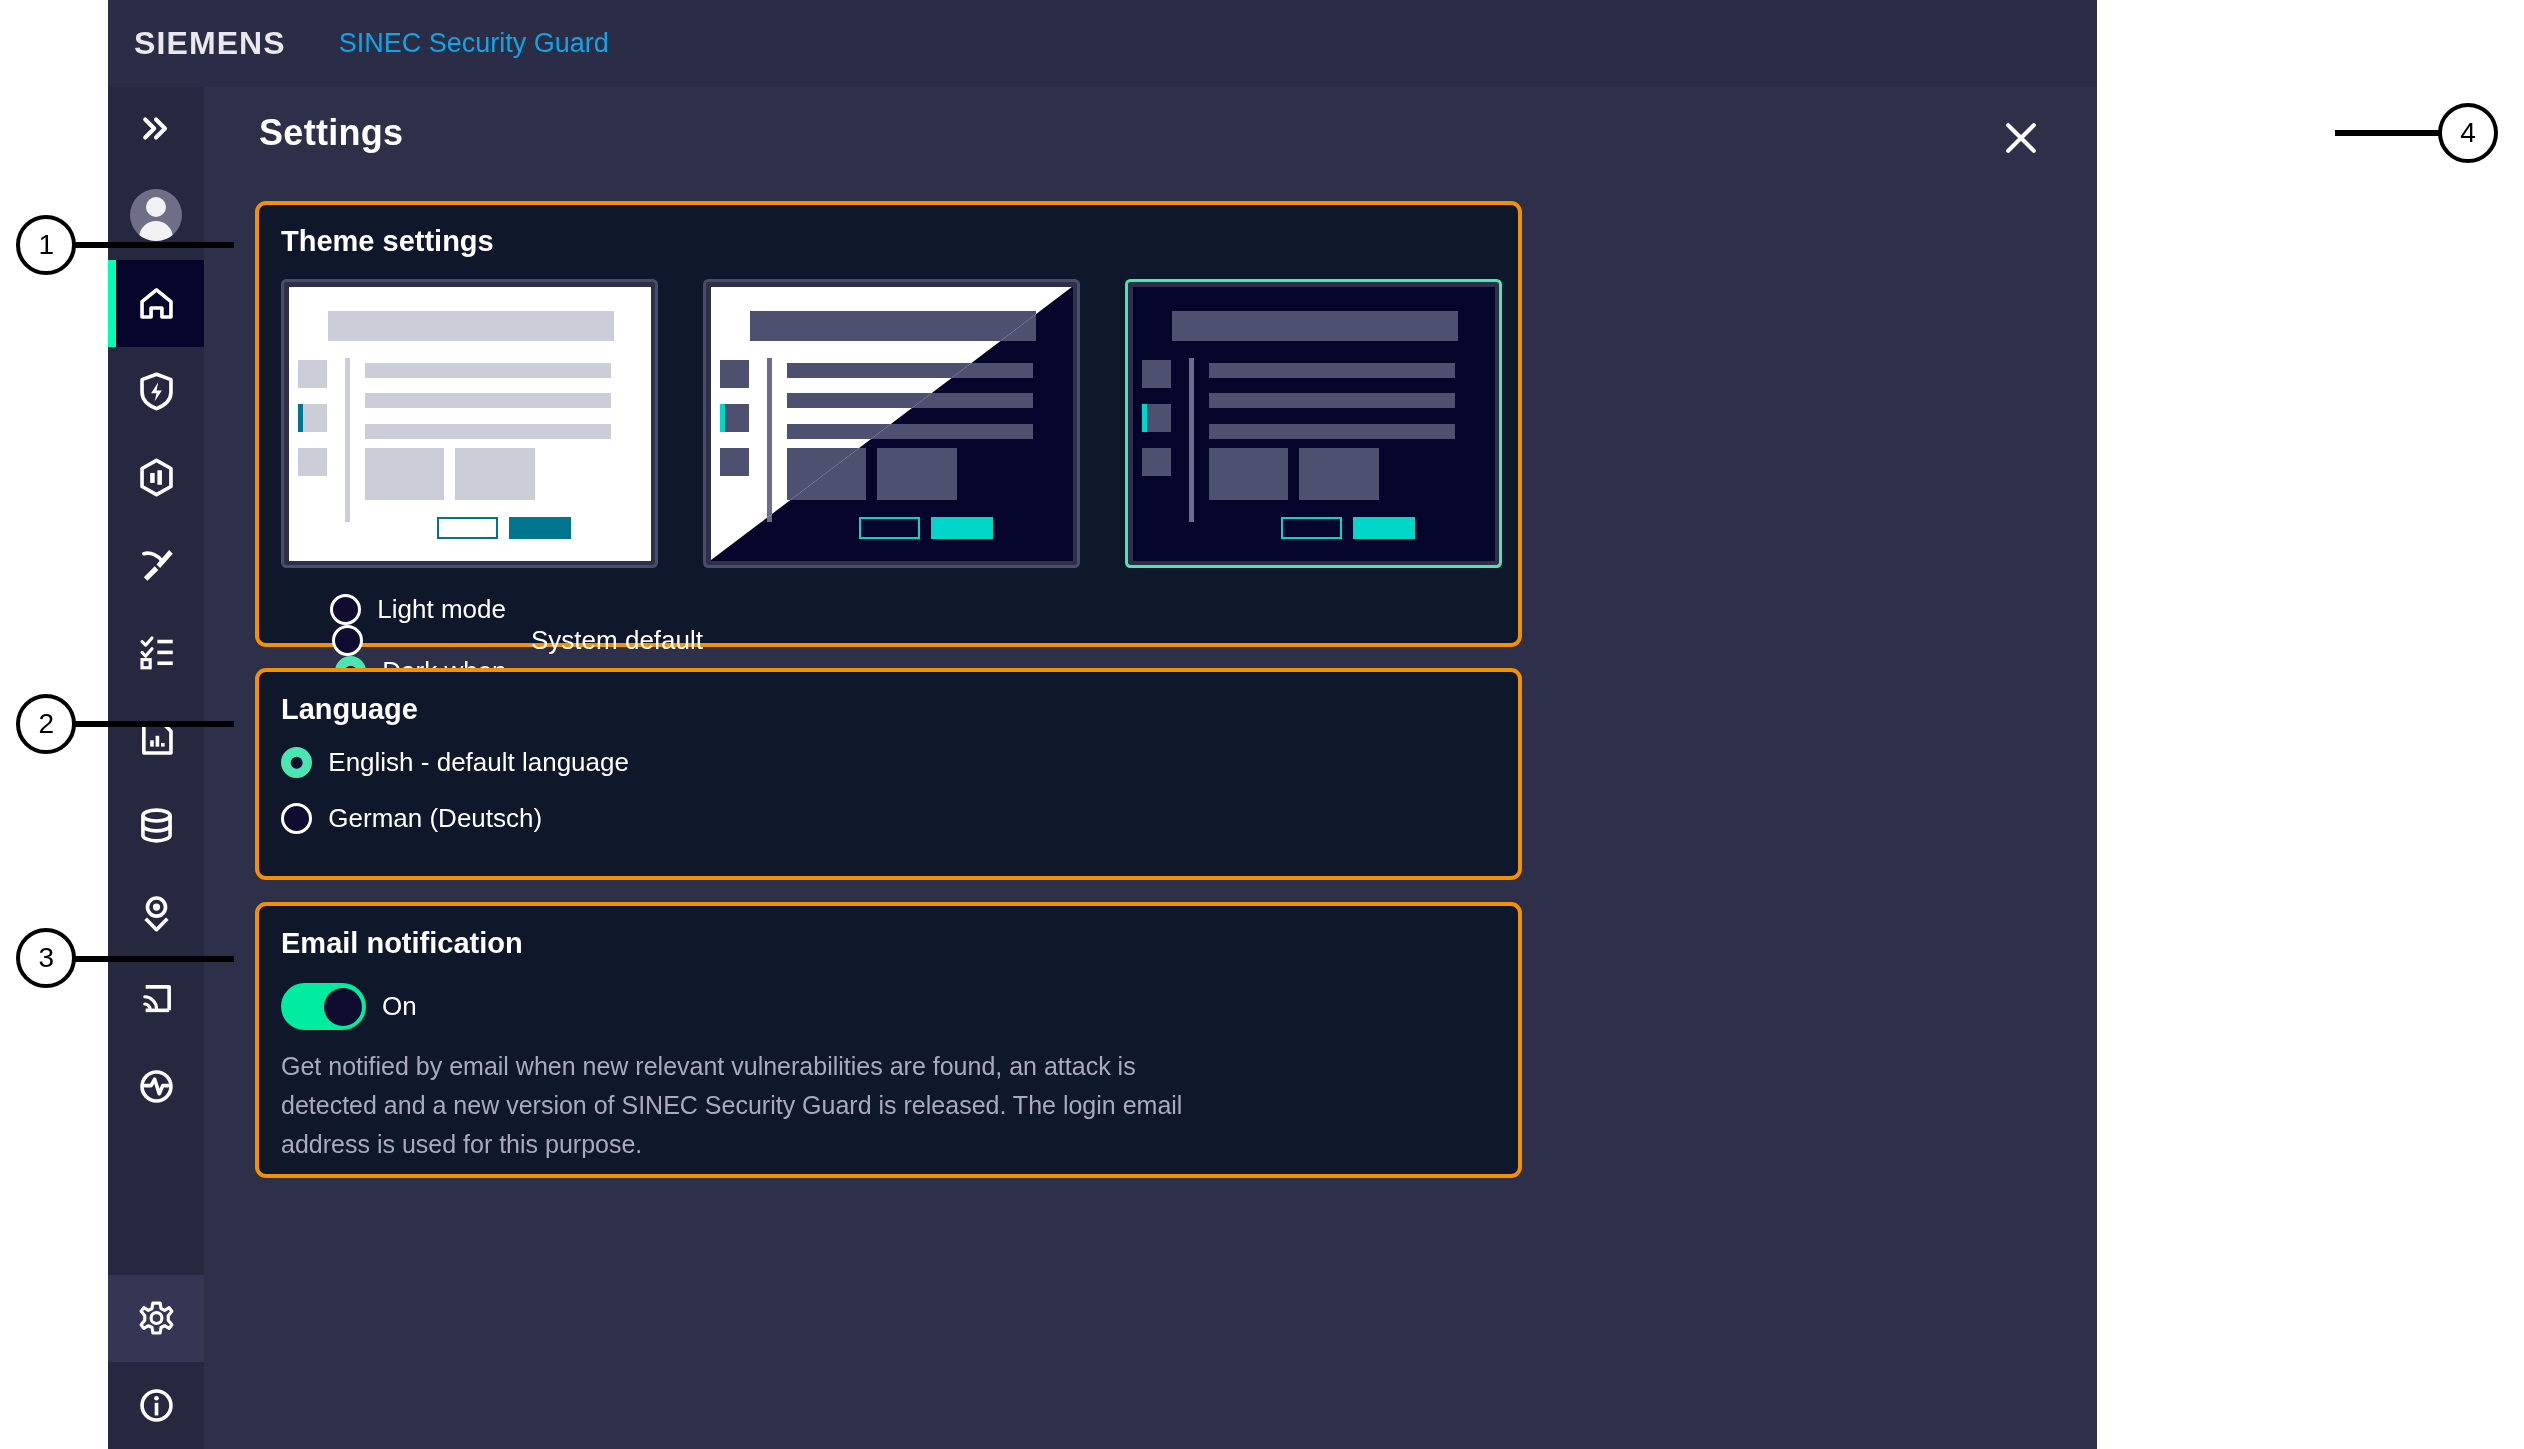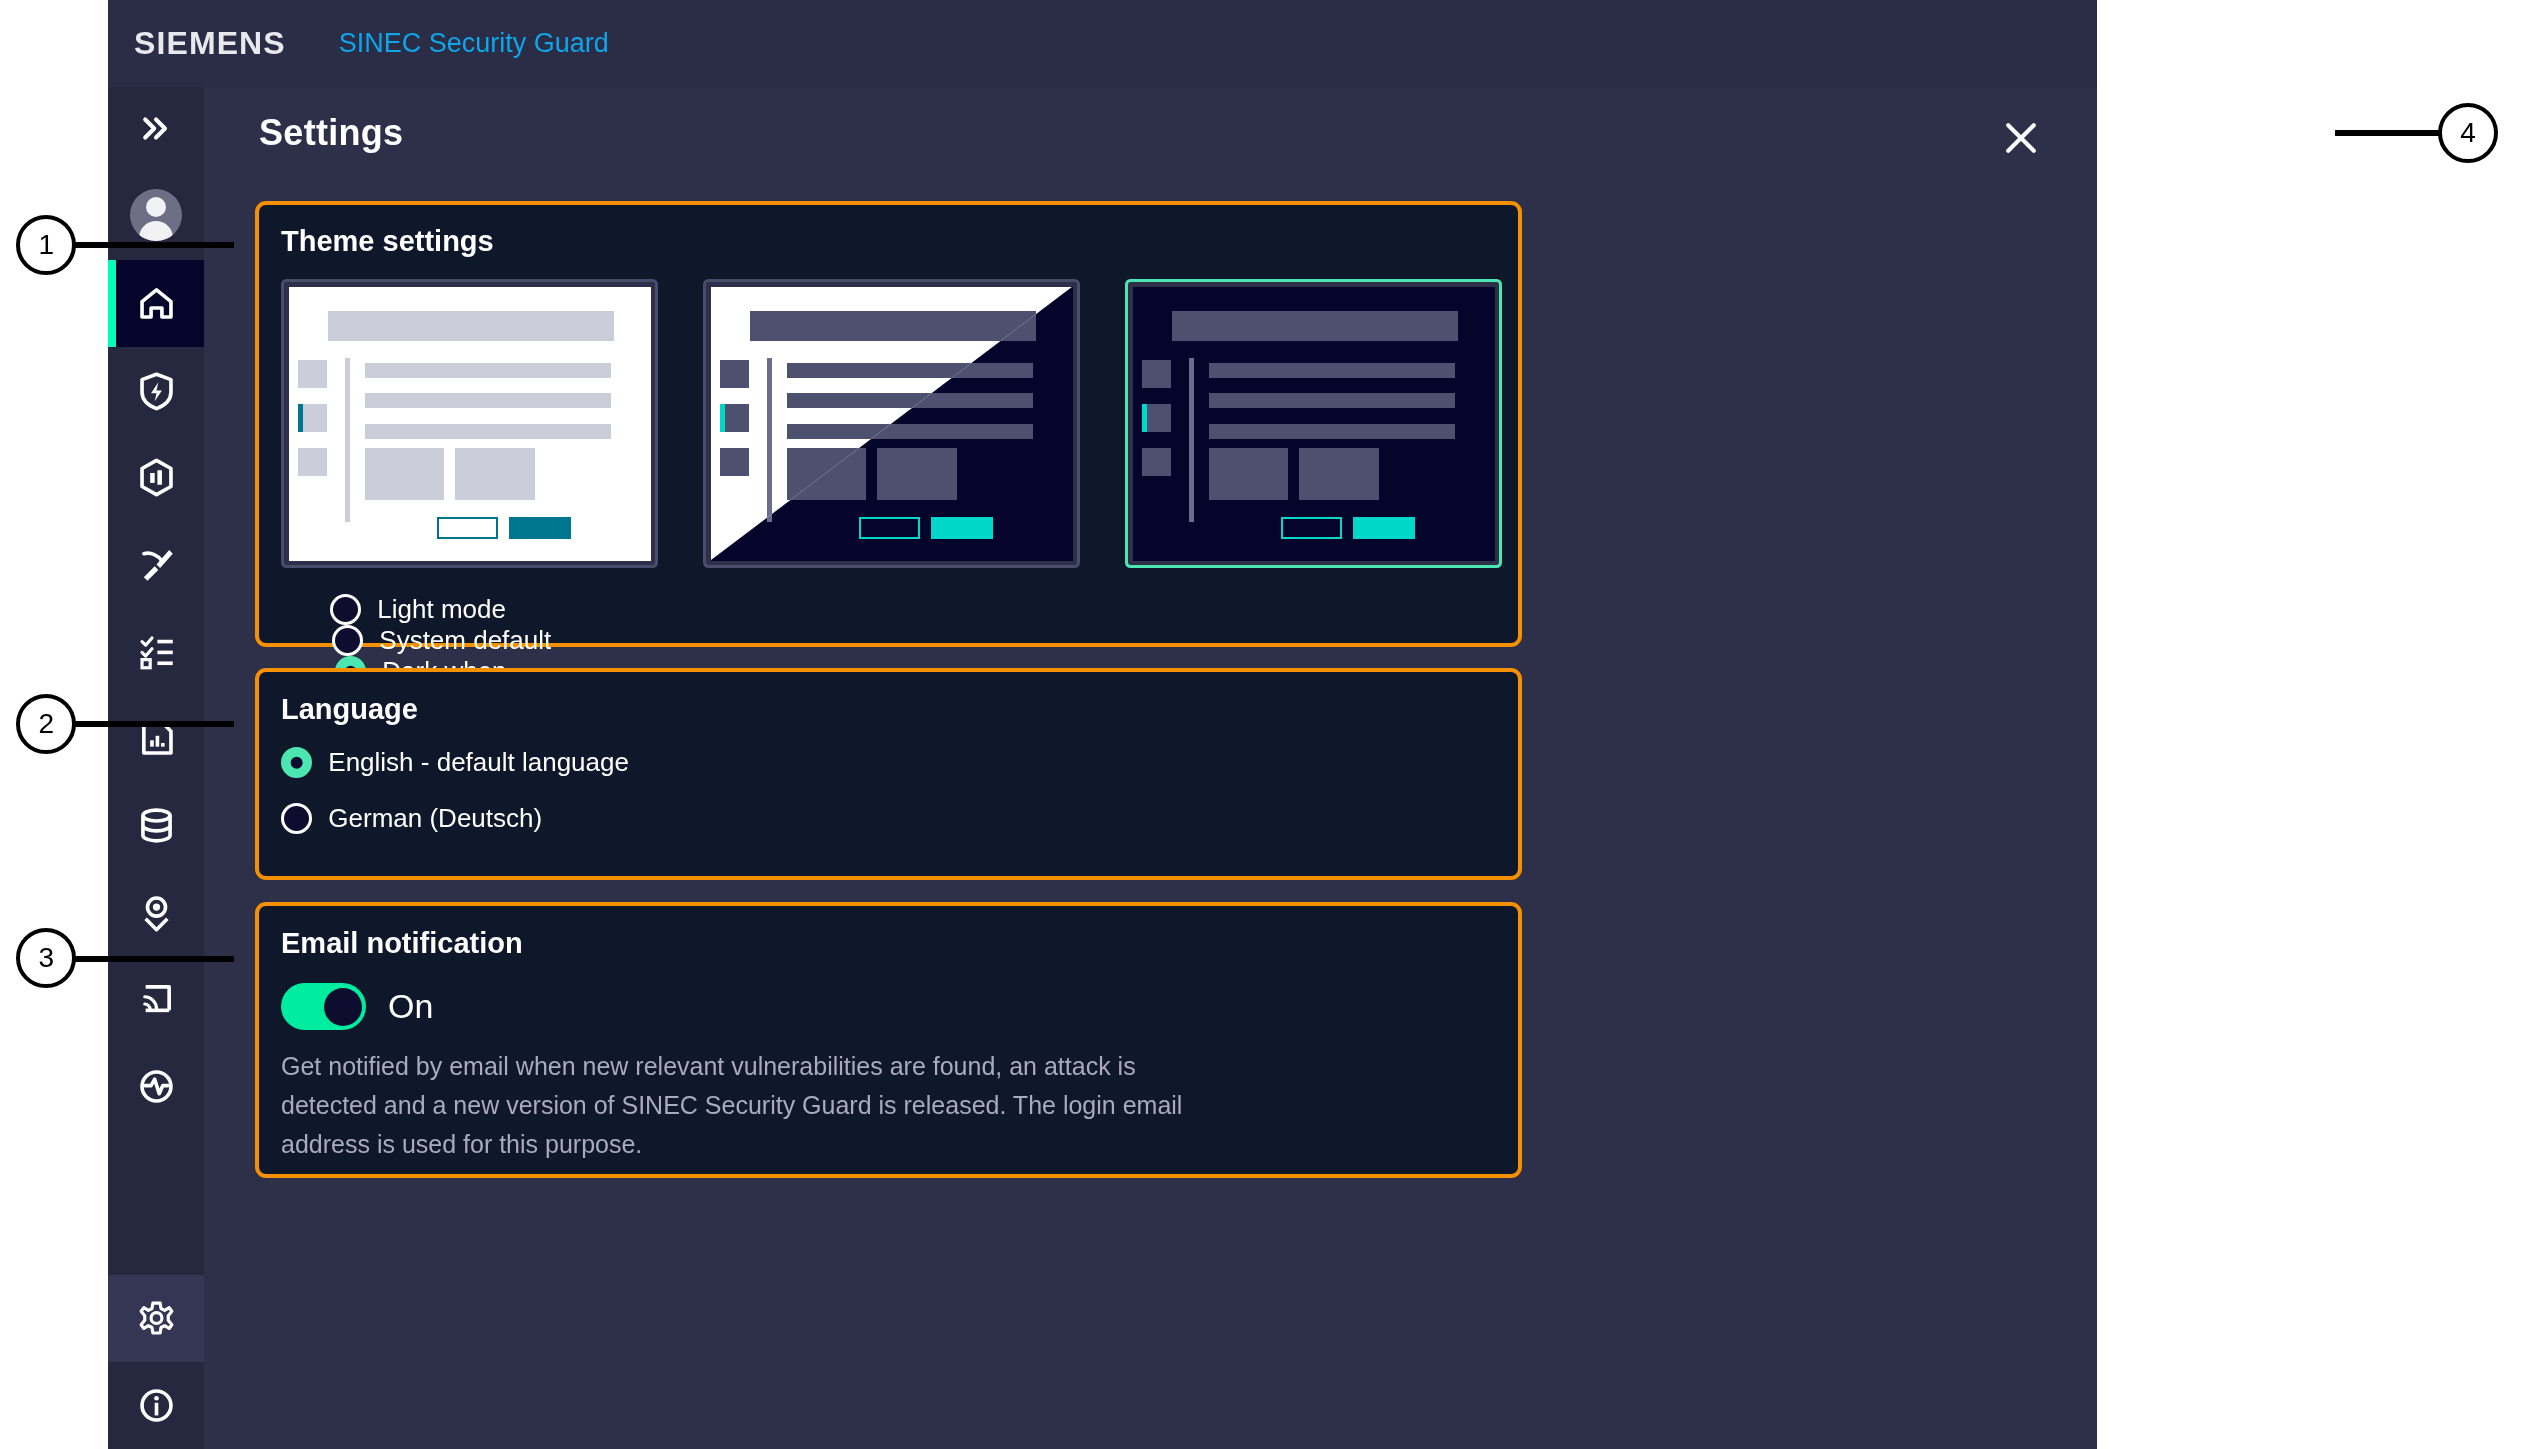--- a/index.html
+++ b/index.html
@@ -215,21 +215,21 @@
     font-size: 26px;
   }
 
   #theme-radios {
     position: absolute; left: 22px; top: 389px;
     display: flex;
     flex-direction: column;
   }
   #theme-radios .radio-row { width: 422px; }
   #theme-radios .radio-row:nth-child(1) { padding-left: 49px; }
-  #theme-radios .radio-row:nth-child(2) { padding-left: 51px; }
+  #theme-radios .radio-row:nth-child(2) { padding-left: 51px; justify-content: space-between; }
   #theme-radios .radio-row:nth-child(3) { padding-left: 54px; }
 
   #lang-radios {
     position: absolute; left: 22px; top: 75px;
   }
   #lang-radios .radio-row { margin-bottom: 25px; }
 
   
   #toggle-row {
     position: absolute; left: 22px; top: 77px;
@@ -240,21 +240,21 @@
     background: #00EDA0;
     position: relative;
   }
   #toggle::after {
     content: ""; position: absolute;
     right: 4.5px; top: 50%; transform: translateY(-50%);
     width: 38px; height: 38px; border-radius: 50%;
     background: #0E0D30;
   }
   #toggle-label {
-    margin-left: 22px; color: #FFFFFF; font-size: 34px;
+    margin-left: 16px; color: #FFFFFF; font-size: 26px;
   }
   #email-desc {
     position: absolute; left: 22px; top: 141px;
     width: 922px;
     color: #A9AAC0;
     font-size: 25px;
     line-height: 1.55;
   }
 
   

